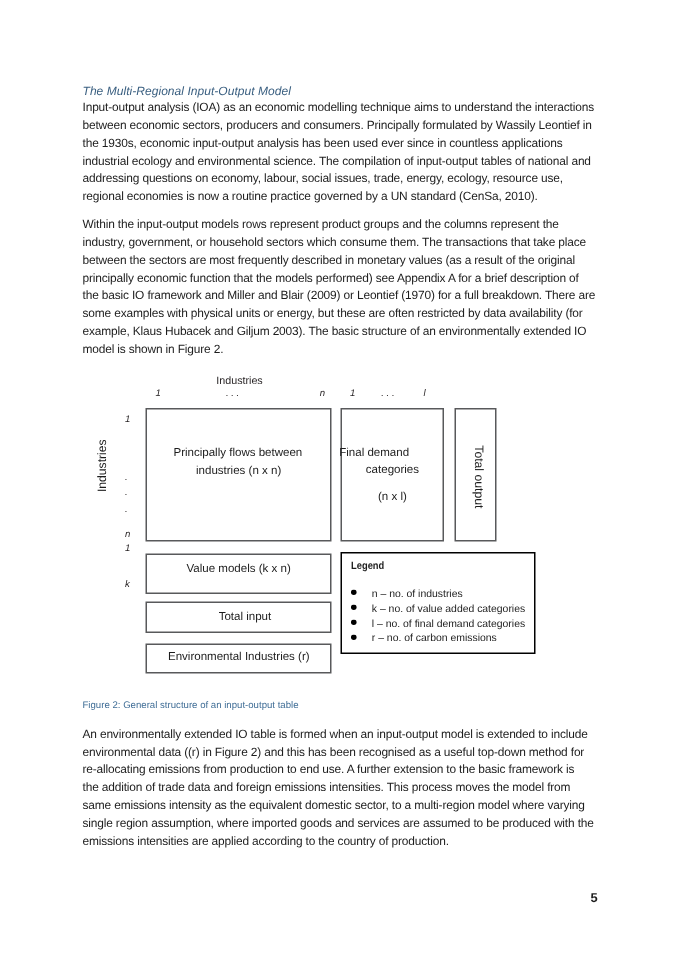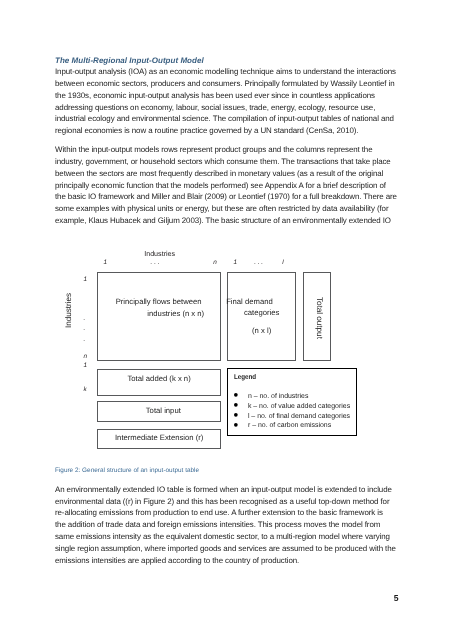--- a/index.html
+++ b/index.html
@@ -2,21 +2,21 @@
 <html><head>
 <meta charset="utf-8">
 <style>
   html,body{margin:0;padding:0;}
   body{width:452px;height:640px;background:#ffffff;
        font-family:"Liberation Sans",sans-serif;
        color:#1c1c1c;overflow:hidden;
        -webkit-font-smoothing:antialiased;text-rendering:geometricPrecision;}
   .page{position:relative;width:452px;height:640px;transform:translateZ(0);}
   .sec-title{position:absolute;left:55px;top:55.3px;color:#3a5f80;font-style:italic;
-             font-weight:bold;font-size:8.0px;line-height:11.79px;letter-spacing:0.03px;}
+             font-weight:normal;font-size:8.0px;line-height:11.79px;letter-spacing:0.03px;}
   .para{position:absolute;left:55px;width:350px;font-size:7.95px;letter-spacing:-0.1px;line-height:11.79px;}
   .para div{white-space:nowrap;}
   #p1{top:66.3px;}
   #p2{top:144.3px;}
   #p3{top:483.9px;}
   .figcap{position:absolute;left:55px;top:466.4px;color:#3f6d96;font-size:6.4px;line-height:9px;letter-spacing:0.01px;}
   .pageno{position:absolute;left:341.2px;top:594.3px;width:57.3px;text-align:right;font-size:8.6px;font-weight:bold;line-height:8.6px;}
   .figure{position:absolute;left:0;top:0;width:452px;height:640px;}
   .bx{position:absolute;border:1.1px solid #58595b;box-sizing:border-box;}
   .bxt{position:absolute;text-align:center;font-size:7.7px;line-height:11.8px;white-space:nowrap;}
@@ -32,32 +32,33 @@
 </head>
 <body>
 
 <div class="page">
   <div class="sec-title">The Multi-Regional Input-Output Model</div>
 
   <div class="para" id="p1">
       <div>Input-output analysis (IOA) as an economic modelling technique aims to understand the interactions</div>
       <div>between economic sectors, producers and consumers. Principally formulated by Wassily Leontief in</div>
       <div>the 1930s, economic input-output analysis has been used ever since in countless applications</div>
+      <div>industrial ecology and environmental science. The compilation of input-output tables of national and</div>
       <div>addressing questions on economy, labour, social issues, trade, energy, ecology, resource use,</div>
-      <div>industrial ecology and environmental science. The compilation of input-output tables of national and</div>
       <div>regional economies is now a routine practice governed by a UN standard (CenSa, 2010).</div>
     </div>
   <div class="para" id="p2">
       <div>Within the input-output models rows represent product groups and the columns represent the</div>
       <div>industry, government, or household sectors which consume them. The transactions that take place</div>
       <div>between the sectors are most frequently described in monetary values (as a result of the original</div>
       <div>principally economic function that the models performed) see Appendix A for a brief description of</div>
       <div>the basic IO framework and Miller and Blair (2009) or Leontief (1970) for a full breakdown. There are</div>
       <div>some examples with physical units or energy, but these are often restricted by data availability (for</div>
       <div>example, Klaus Hubacek and Giljum 2003). The basic structure of an environmentally extended IO</div>
+      <div>model is shown in Figure 2.</div>
     </div>
   <div class="para" id="p3">
       <div>An environmentally extended IO table is formed when an input-output model is extended to include</div>
       <div>environmental data ((r) in Figure 2) and this has been recognised as a useful top-down method for</div>
       <div>re-allocating emissions from production to end use. A further extension to the basic framework is</div>
       <div>the addition of trade data and foreign emissions intensities.  This process moves the model from</div>
       <div>same emissions intensity as the equivalent domestic sector, to a multi-region model where varying</div>
       <div>single region assumption, where imported goods and services are assumed to be produced with the</div>
       <div>emissions intensities are applied according to the country of production.</div>
     </div>
@@ -80,38 +81,38 @@
     <div class="lbl-i" style="left:83.4px;top:276.4px;">1</div>
     <div class="lbl-i" style="left:83.4px;top:314.8px;">.</div>
     <div class="lbl-i" style="left:83.4px;top:324.6px;">.</div>
     <div class="lbl-i" style="left:83.4px;top:335.8px;">.</div>
     <div class="lbl-i" style="left:83.4px;top:353.0px;">n</div>
     <div class="lbl-i" style="left:83.4px;top:361.5px;">1</div>
     <div class="lbl-i" style="left:83.4px;top:385.8px;">k</div>
 
     <div class="bx" style="left:96.5px;top:272.1px;width:124.2px;height:89.3px;"></div>
     <div class="bxt" style="left:96.5px;top:296.1px;width:124.2px;">Principally flows between</div>
-    <div class="bxt" style="left:80px;top:307.9px;width:124.2px;text-align:right;">industries (n x n)</div>
+    <div class="bxt" style="left:97px;top:307.9px;width:124.2px;">industries (n x n)</div>
 
     <div class="bx" style="left:227.2px;top:272.1px;width:68.9px;height:89.3px;"></div>
     <div class="bxt" style="left:215px;top:296.2px;width:68.9px;">Final demand</div>
     <div class="bxt" style="left:227.2px;top:307.4px;width:68.9px;">categories</div>
     <div class="bxt" style="left:227.2px;top:325.3px;width:68.9px;">(n x l)</div>
 
     <div class="bx" style="left:302.8px;top:272.1px;width:27.8px;height:89.3px;"></div>
     <div class="bxt vert-cw" style="left:288.5px;top:311.6px;width:60px;font-size:8.15px;">Total output</div>
 
     <div class="bx" style="left:97.3px;top:368.5px;width:123.6px;height:27.0px;"></div>
-    <div class="bxt" style="left:97.3px;top:372.6px;width:123.6px;">Total added (k x n)</div>
+    <div class="bxt" style="left:97.3px;top:372.6px;width:123.6px;">Value models (k x n)</div>
 
     <div class="bx" style="left:97.3px;top:401.2px;width:123.6px;height:20.4px;"></div>
     <div class="bxt" style="left:97.3px;top:405.4px;width:132px;">Total input</div>
 
     <div class="bx" style="left:97.3px;top:428.5px;width:123.8px;height:20.4px;"></div>
-    <div class="bxt" style="left:97.3px;top:431.9px;width:123.8px;">Intermediate Extension (r)</div>
+    <div class="bxt" style="left:97.3px;top:431.9px;width:123.8px;">Environmental Industries (r)</div>
 
     <div class="legend" style="left:227.2px;top:367.8px;width:130.0px;height:68.5px;"></div>
     <div class="legend-title" style="left:234.2px;top:374.4px;">Legend</div>
     <div class="bullet" style="left:233.6px;top:393.3px;"><svg width="6" height="6" viewBox="0 0 6 6">
           <circle cx="1.85" cy="1.85" r="1.85" fill="#000"></circle>
         </svg></div>
     <div class="legend-item" style="left:247.9px;top:391.7px;">n – no. of industries</div>
     <div class="bullet" style="left:233.6px;top:403.1px;"><svg width="6" height="6" viewBox="0 0 6 6">
           <circle cx="1.85" cy="1.85" r="1.85" fill="#000"></circle>
         </svg></div>

